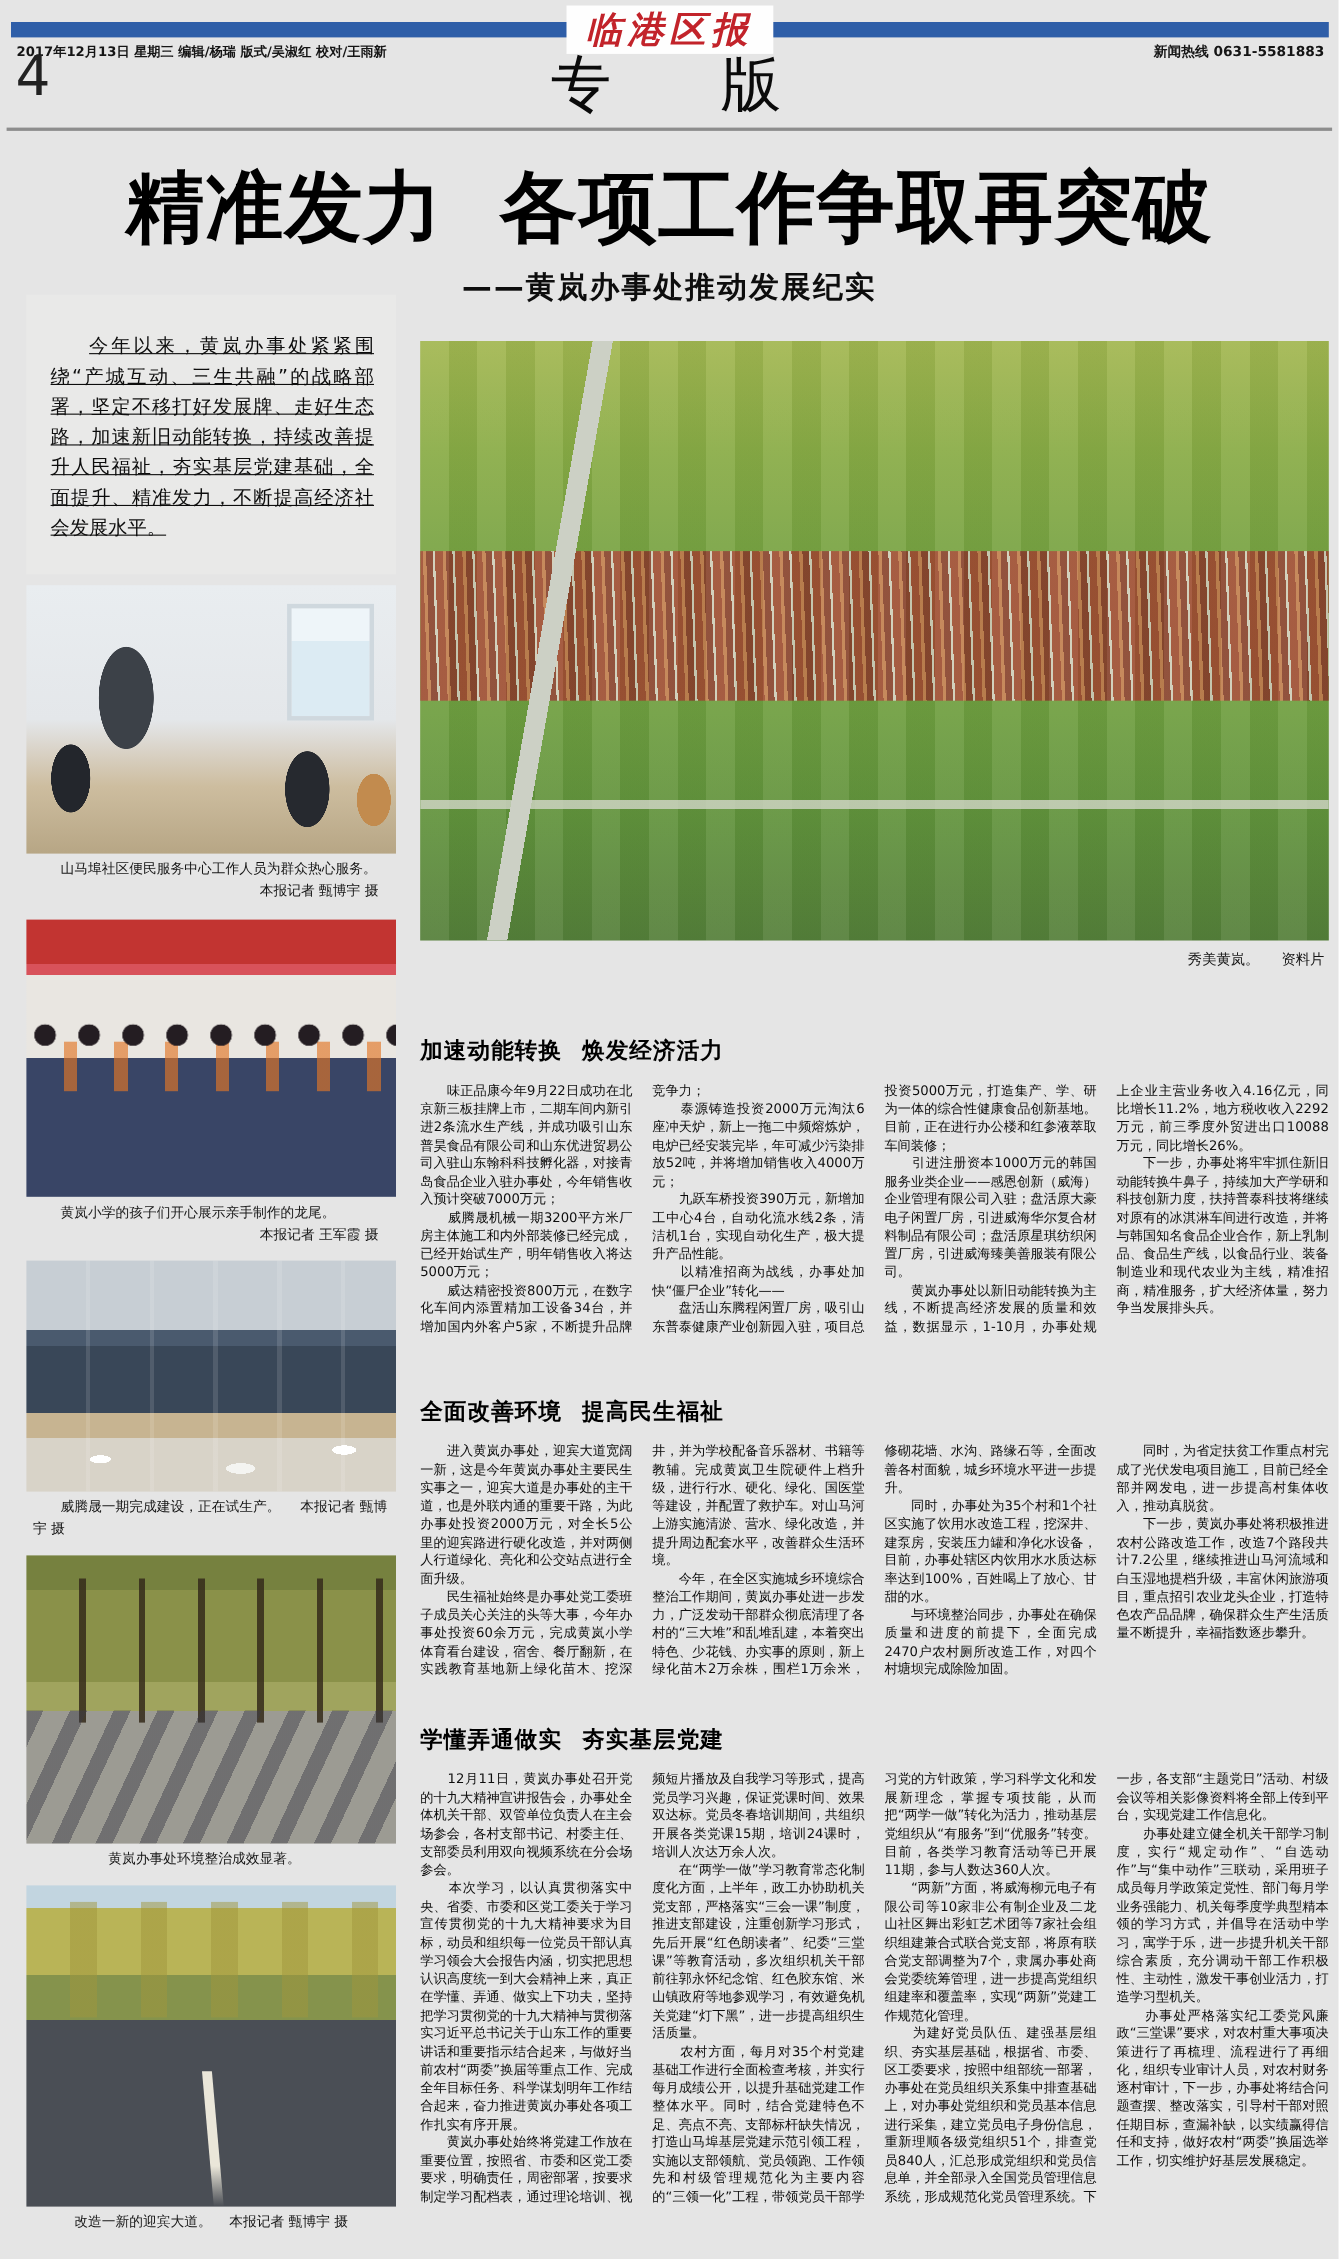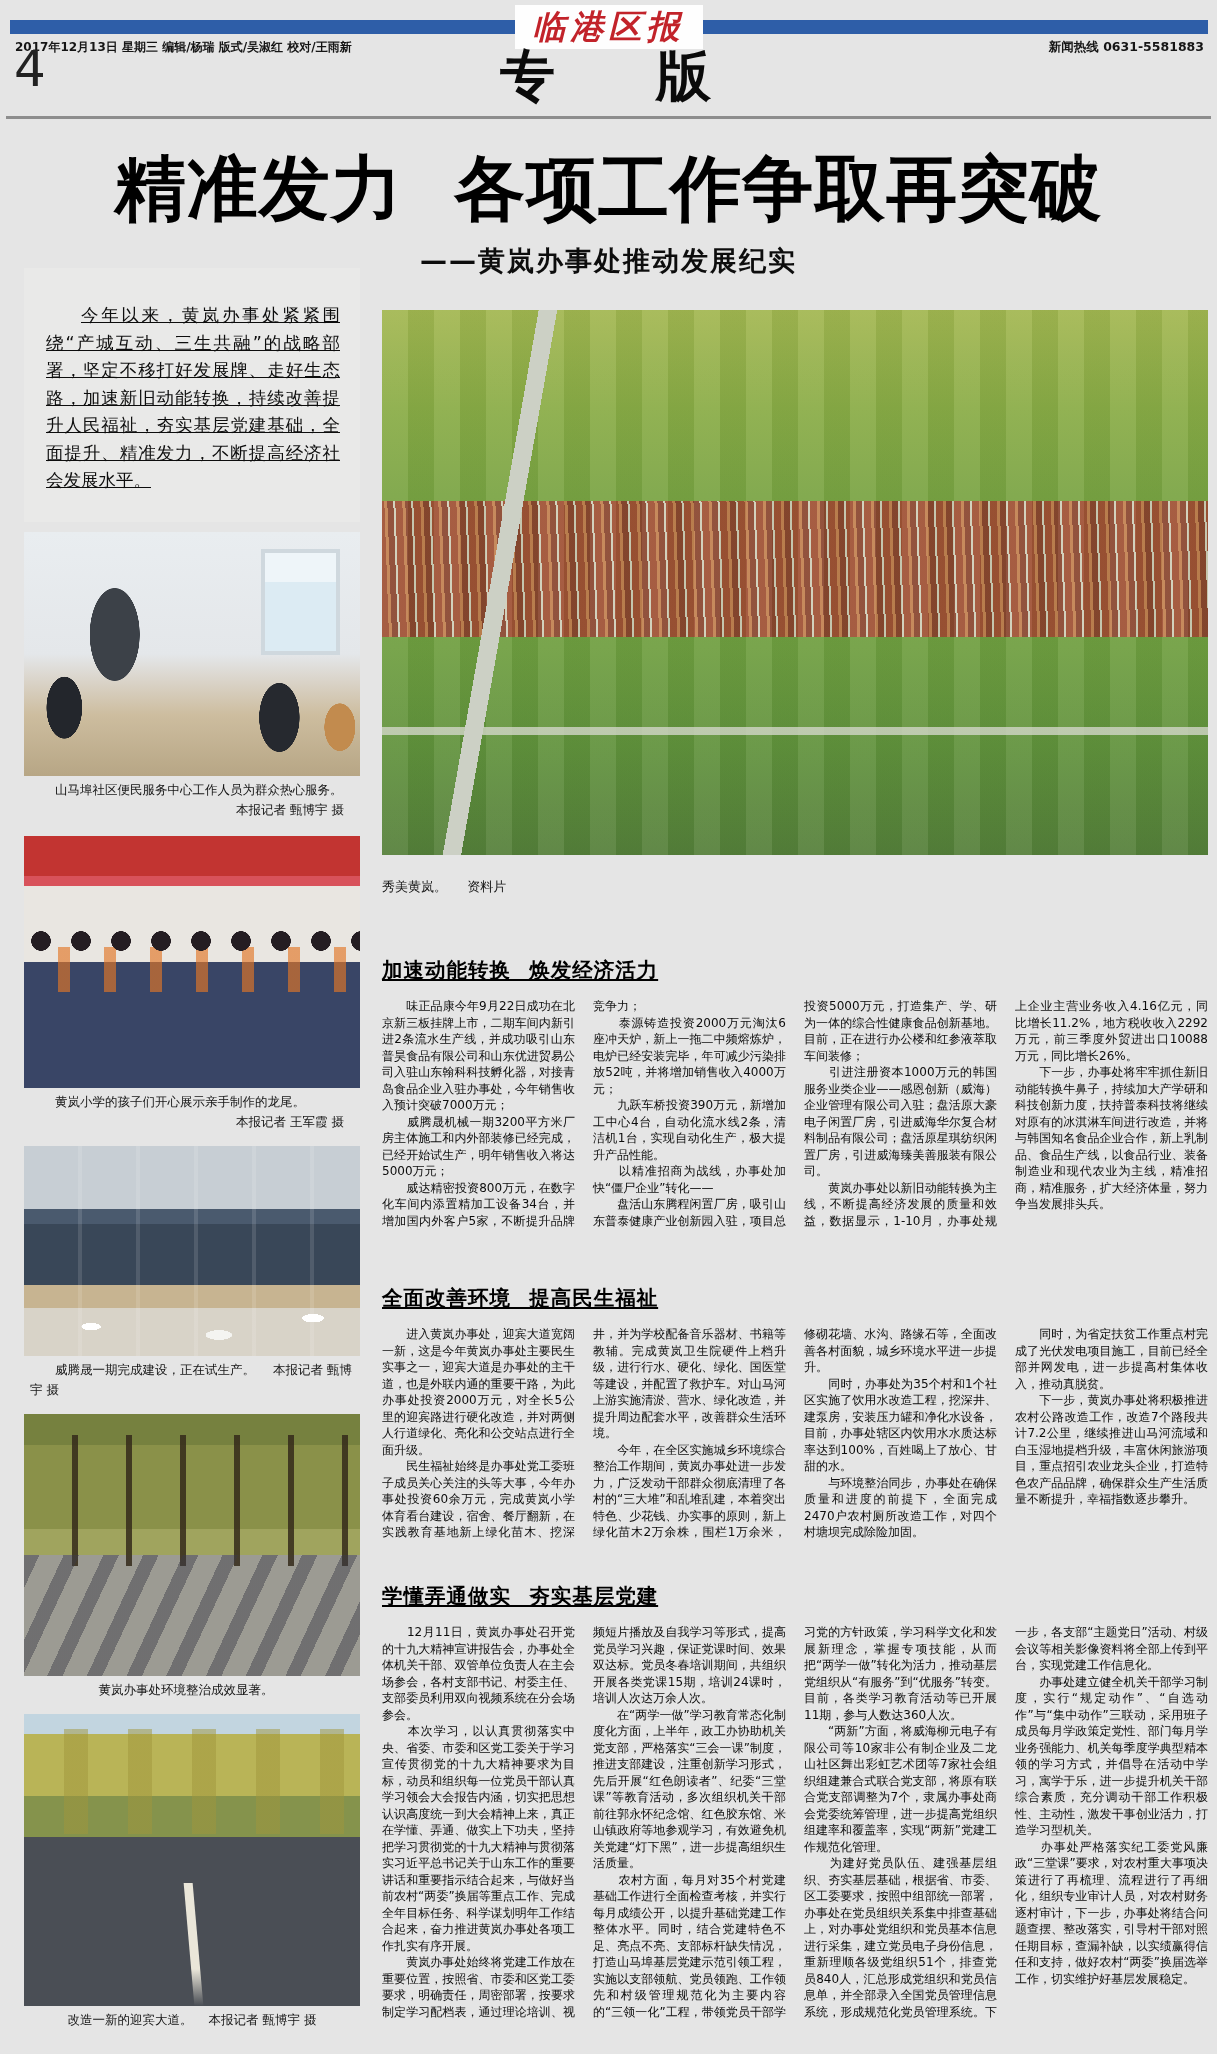--- a/index.html
+++ b/index.html
@@ -10,21 +10,21 @@
   .bar-blue{position:absolute;top:20px;left:10px;right:9px;height:14px;background:#2e5ea8;}
   .masthead-logo{position:absolute;top:5px;left:50%;transform:translateX(-50%);
         background:#fefefe;padding:0 18px;font-size:33px;line-height:44px;color:#c2232a;
         font-weight:bold;font-style:italic;letter-spacing:5px;
         font-family:"DejaVu Serif","Liberation Serif",serif;}
   .dateline{position:absolute;top:39px;left:15px;font-size:12px;font-weight:bold;color:#151515;}
   .hotline{position:absolute;top:39px;right:13px;font-size:12.5px;font-weight:bold;color:#151515;}
   .page-num{position:absolute;top:40px;left:14px;font-size:50px;font-weight:400;color:#222;
         font-family:"DejaVu Sans","Liberation Sans",sans-serif;}
   .page-name{position:absolute;top:40px;left:0;right:0;text-align:center;font-size:55px;
-        font-weight:700;color:#0a0a0a;word-spacing:70px;letter-spacing:6px;}
+        font-weight:400;color:#0a0a0a;word-spacing:70px;letter-spacing:6px;}
   .masthead-rule{position:absolute;top:116px;left:6px;right:6px;height:3px;background:#8d8d8d;}
 
   
   .main-title{position:absolute;top:142px;left:0;right:0;text-align:center;
         font-family:"DejaVu Serif","Liberation Serif",serif;font-weight:900;
         font-size:71px;color:#000;letter-spacing:1px;word-spacing:26px;}
   .sub-title{position:absolute;top:243px;left:0;right:0;text-align:center;
         font-size:27px;font-weight:600;color:#0d0d0d;letter-spacing:2px;}
   .byline{position:absolute;top:287px;left:0;right:0;text-align:center;
         font-size:13px;font-weight:bold;color:#1a1a1a;}
@@ -87,25 +87,25 @@
   .main{position:absolute;left:382px;top:310px;width:826px;}
   .ph-aerial{height:545px;position:relative;overflow:hidden;
     background:linear-gradient(180deg,#a3b751 0%,#8aac46 18%,#7aa443 34%,#6f9e40 62%,#61923c 80%,#557f3a 100%);}
   .ph-aerial::before{content:"";position:absolute;top:35%;left:0;right:0;height:25%;
     background:repeating-linear-gradient(88deg,#a34a33 0 7px,#c97e52 7px 10px,#8c3e2d 10px 16px,#d8d2c2 16px 18px);
     opacity:.92;}
   .ph-aerial::after{content:"";position:absolute;inset:0;
     background:linear-gradient(100deg,transparent 0 17%,#ccd0c5 17% 19%,transparent 19%),
                linear-gradient(0deg,transparent 0 22%,rgba(210,214,200,.8) 22% 23.5%,transparent 23.5%),
                repeating-linear-gradient(90deg,rgba(255,255,255,.07) 0 26px,rgba(20,60,20,.06) 26px 52px);}
-  .main-caption{margin-top:23px;text-align:left;font-size:13px;color:#151515;padding-right:4px;}
+  .main-caption{margin-top:8px;text-align:right;font-size:13px;color:#151515;padding-right:4px;}
   .main-caption .cap-credit{margin-left:16px;}
 
   .section-heading{margin-top:60px;font-size:20.5px;font-weight:bold;color:#000;
-    letter-spacing:1px;word-spacing:10px;text-decoration:underline;}
+    letter-spacing:1px;word-spacing:10px;}
   .section-heading.s2{margin-top:34px;}
   .section-heading.s3{margin-top:36px;}
   .section-body{margin-top:14px;font-size:12px;line-height:16.5px;color:#0c0c0c;
     column-count:4;column-gap:18px;text-align:justify;white-space:pre-line;overflow:hidden;}
   .body-1{height:252px;}
   .body-2{height:220px;}
   .body-3{height:442px;}
 </style>
 </head>
 <body>

